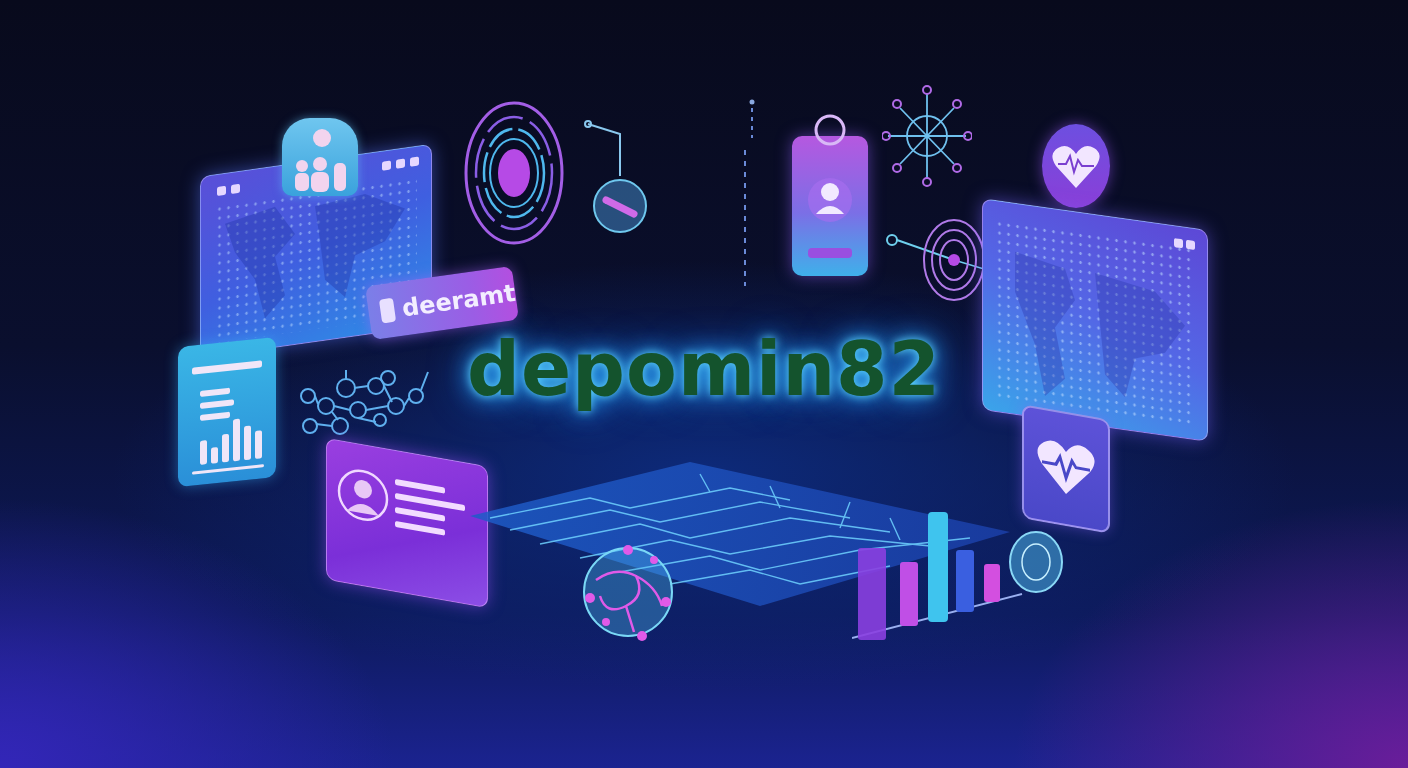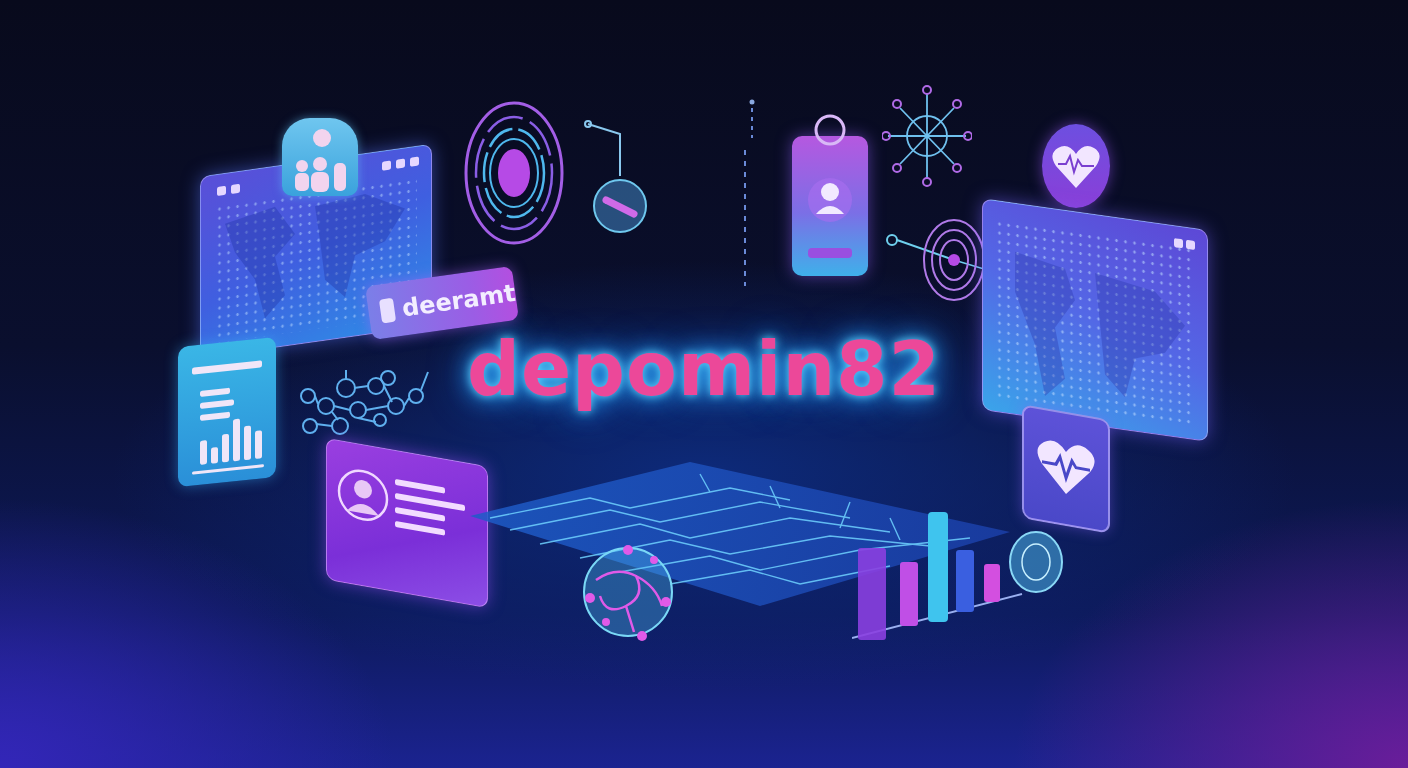--- a/index.html
+++ b/index.html
@@ -5,21 +5,21 @@
   html,body{margin:0;padding:0;}
   body{width:1408px;height:768px;overflow:hidden;position:relative;
     background:
       radial-gradient(ellipse 60% 40% at 50% 62%, #0d2a7a 0%, rgba(13,42,122,0) 70%),
       radial-gradient(ellipse 40% 50% at 0% 100%, #3326b8 0%, rgba(51,38,184,0) 70%),
       radial-gradient(ellipse 40% 50% at 100% 100%, #6a1d9a 0%, rgba(106,29,154,0) 70%),
       linear-gradient(180deg,#080a1c 0%,#0a0f2e 45%,#0d1a5c 80%,#1b2390 100%);
     font-family:"DejaVu Sans",sans-serif;}
   .abs{position:absolute;}
   .title{left:0;width:1408px;top:326px;text-align:center;font-family:"DejaVu Sans",sans-serif;
-    font-weight:bold;font-size:74px;letter-spacing:1px;color:#ec4899;
+    font-weight:bold;font-size:74px;letter-spacing:1px;color:#14532d;
     text-shadow:0 0 10px #5fd8ff,0 0 24px #2aa8ff,0 0 40px #1a6fe0;}
   .panel{border-radius:10px;}
   .dots{background-image:radial-gradient(circle,rgba(190,220,255,.55) 1.2px,transparent 1.6px);background-size:9px 9px;}
   
   .lmap{left:200px;top:160px;width:230px;height:180px;transform:skewY(-8deg);
     background:linear-gradient(160deg,#5a4fd8 0%,#3f5fe0 50%,#2e8ee6 100%);
     box-shadow:0 0 18px rgba(90,120,255,.5);border:1px solid rgba(200,190,255,.5);}
   .lmap .dots{position:absolute;left:14px;top:30px;right:14px;bottom:12px;opacity:.9;}
   .winbtn{position:absolute;width:9px;height:9px;background:#e6d8ff;border-radius:2px;}
   .cloud{left:282px;top:118px;width:76px;height:78px;border-radius:28px 28px 10px 10px;

